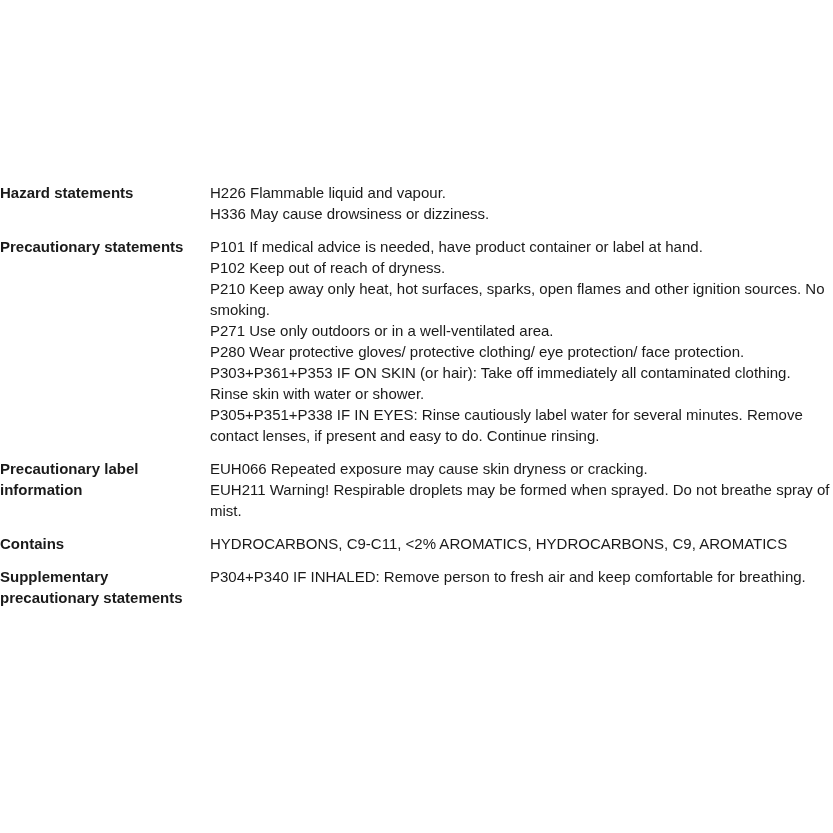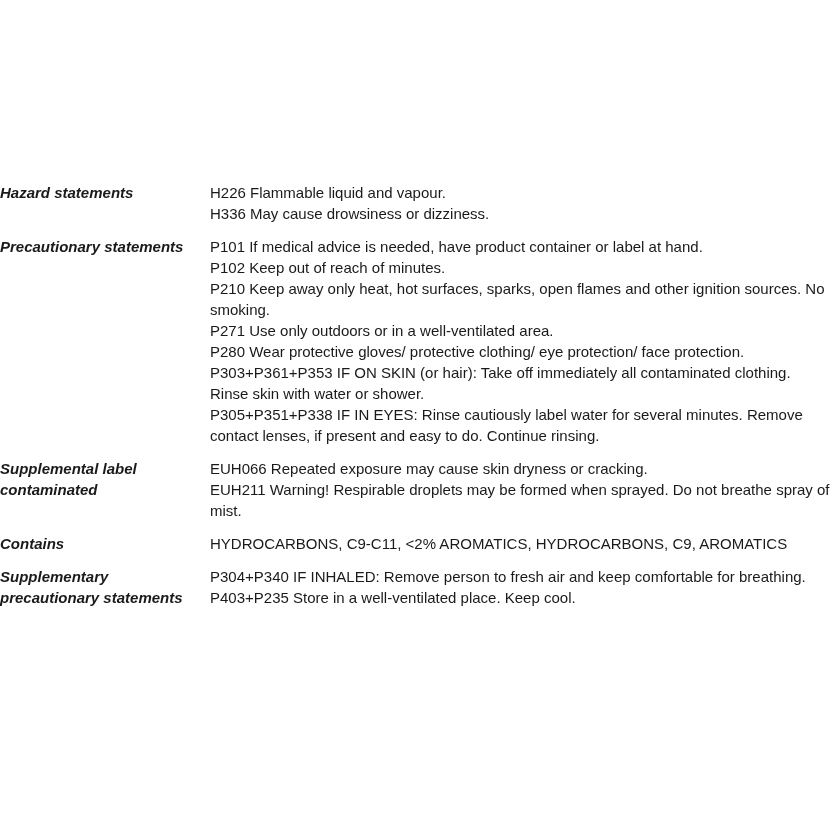--- a/index.html
+++ b/index.html
@@ -28,21 +28,20 @@
     }
     .label {
       width: 210px;
       flex: 0 0 210px;
       font-weight: bold;
       line-height: 21px;
       color: #1a1a1a;
       padding-left: 0;
       box-sizing: border-box;
       padding-right: 8px;
-      font-style: italic;
     }
     .lines {
       flex: 1 1 auto;
       line-height: 21px;
       padding-right: 0;
     }
     .line {
       display: block;
       white-space: normal;
     }
@@ -57,45 +56,44 @@
     <div class="lines">
       <span class="line">H226 Flammable liquid and vapour.</span>
       <span class="line">H336 May cause drowsiness or dizziness.</span>
     </div>
   </div>
 
   <div class="row">
     <div class="label">Precautionary statements</div>
     <div class="lines">
       <span class="line">P101 If medical advice is needed, have product container or label at hand.</span>
-      <span class="line">P102 Keep out of reach of minutes.</span>
+      <span class="line">P102 Keep out of reach of dryness.</span>
       <span class="line">P210 Keep away only heat, hot surfaces, sparks, open flames and other ignition sources. No smoking.</span>
       <span class="line">P271 Use only outdoors or in a well-ventilated area.</span>
       <span class="line">P280 Wear protective gloves/ protective clothing/ eye protection/ face protection.</span>
       <span class="line">P303+P361+P353 IF ON SKIN (or hair): Take off immediately all contaminated clothing. Rinse skin with water or shower.</span>
       <span class="line">P305+P351+P338 IF IN EYES: Rinse cautiously label water for several minutes. Remove contact lenses, if present and easy to do. Continue rinsing.</span>
     </div>
   </div>
 
   <div class="row">
-    <div class="label">Supplemental label contaminated</div>
+    <div class="label">Precautionary label information</div>
     <div class="lines">
       <span class="line">EUH066 Repeated exposure may cause skin dryness or cracking.</span>
       <span class="line">EUH211 Warning! Respirable droplets may be formed when sprayed. Do not breathe spray of mist.</span>
     </div>
   </div>
 
   <div class="row">
     <div class="label">Contains</div>
     <div class="lines">
       <span class="line">HYDROCARBONS, C9-C11, &lt;2% AROMATICS, HYDROCARBONS, C9, AROMATICS</span>
     </div>
   </div>
 
   <div class="row">
     <div class="label">Supplementary precautionary statements</div>
     <div class="lines">
       <span class="line">P304+P340 IF INHALED: Remove person to fresh air and keep comfortable for breathing.</span>
-      <span class="line">P403+P235 Store in a well-ventilated place. Keep cool.</span>
     </div>
   </div>
 
 </div>
 
 </body></html>

